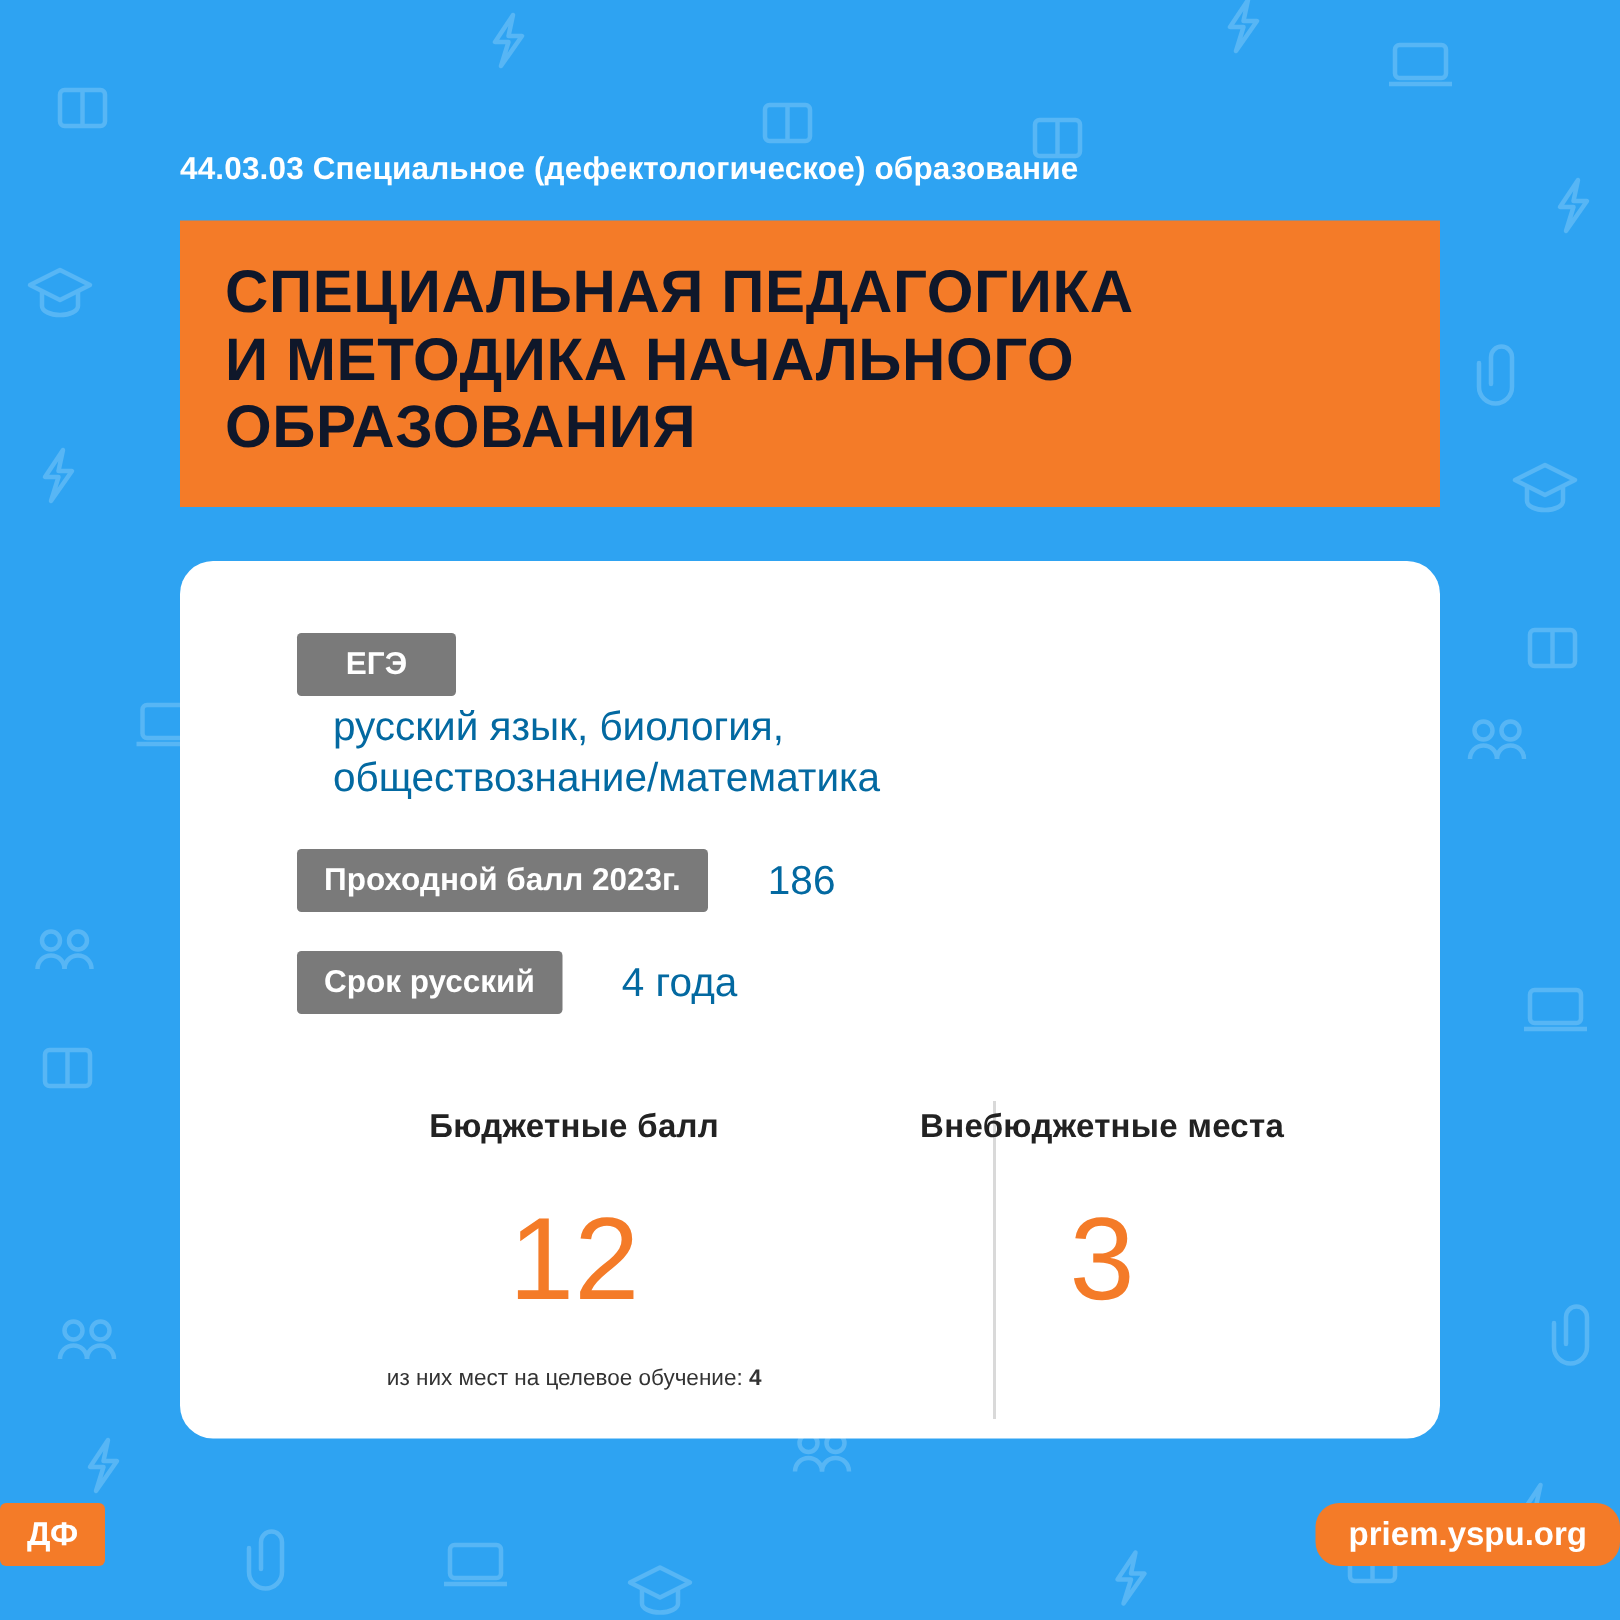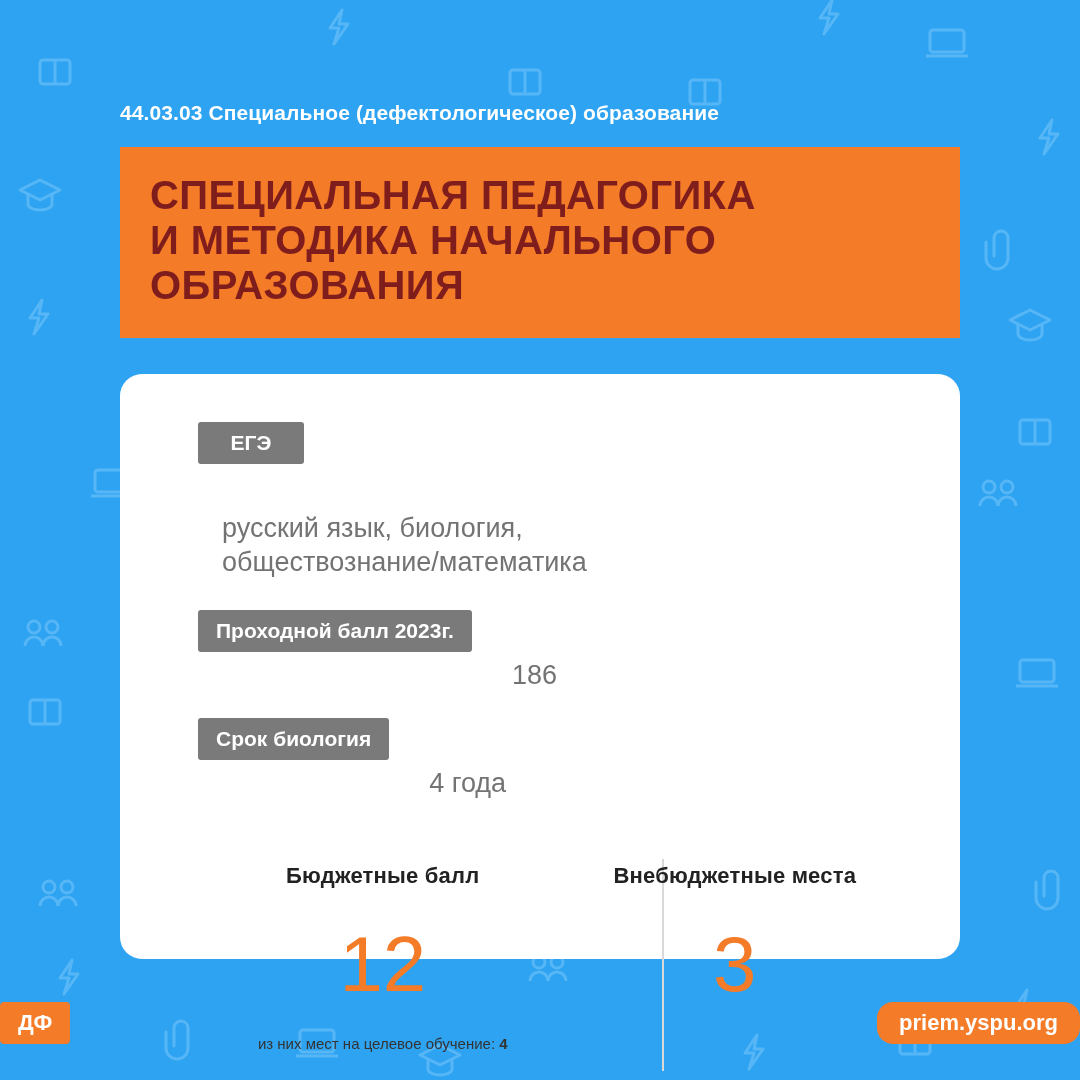--- a/index.html
+++ b/index.html
@@ -47,21 +47,21 @@
 
   
   .title-block {
     margin-top: 22px;
     background: #f47b28;
     padding: 26px 30px 30px 30px;
     min-height: 152px;
   }
 
   .title-block .title-text {
-    color: #7f1d1d;
+    color: #0f172a;
     font-size: 40px;
     font-weight: bold;
     line-height: 1.12;
     letter-spacing: 0.4px;
     text-transform: uppercase;
     white-space: pre-line;
   }
 
   
   .card {
@@ -88,27 +88,26 @@
     padding: 9px 18px 10px 18px;
     border-radius: 3px;
     white-space: nowrap;
     line-height: 1.1;
     flex: 0 0 auto;
   }
 
   .chip.wide-1 { min-width: 106px; text-align: center; }
 
   .info-value {
-    color: #737373;
+    color: #0369a1;
     font-size: 27px;
     line-height: 1.28;
     padding-left: 24px;
     padding-top: 3px;
     white-space: pre-line;
-    margin-top: 44px;
   }
 
   .info-value.small-pad { padding-left: 40px; padding-top: 4px; }
 
   .row-ege { margin-bottom: 30px; flex-direction: column; }
   .row-score { margin-bottom: 26px; }
   .row-term { margin-bottom: 0; }
 
   
   .seats {
@@ -278,21 +277,21 @@
       <span class="info-value">русский язык, биология,
 обществознание/математика</span>
     </div>
 
     <div class="info-row row-score">
       <span class="chip">Проходной балл 2023г.</span>
       <span class="info-value small-pad">186</span>
     </div>
 
     <div class="info-row row-term">
-      <span class="chip">Срок биология</span>
+      <span class="chip">Срок русский</span>
       <span class="info-value small-pad">4 года</span>
     </div>
 
     <div class="seats">
       <div class="seats-divider"></div>
 
       <div class="seats-col">
         <div class="seats-label">Бюджетные балл</div>
         <div class="seats-number">12</div>
         <div class="seats-note">

